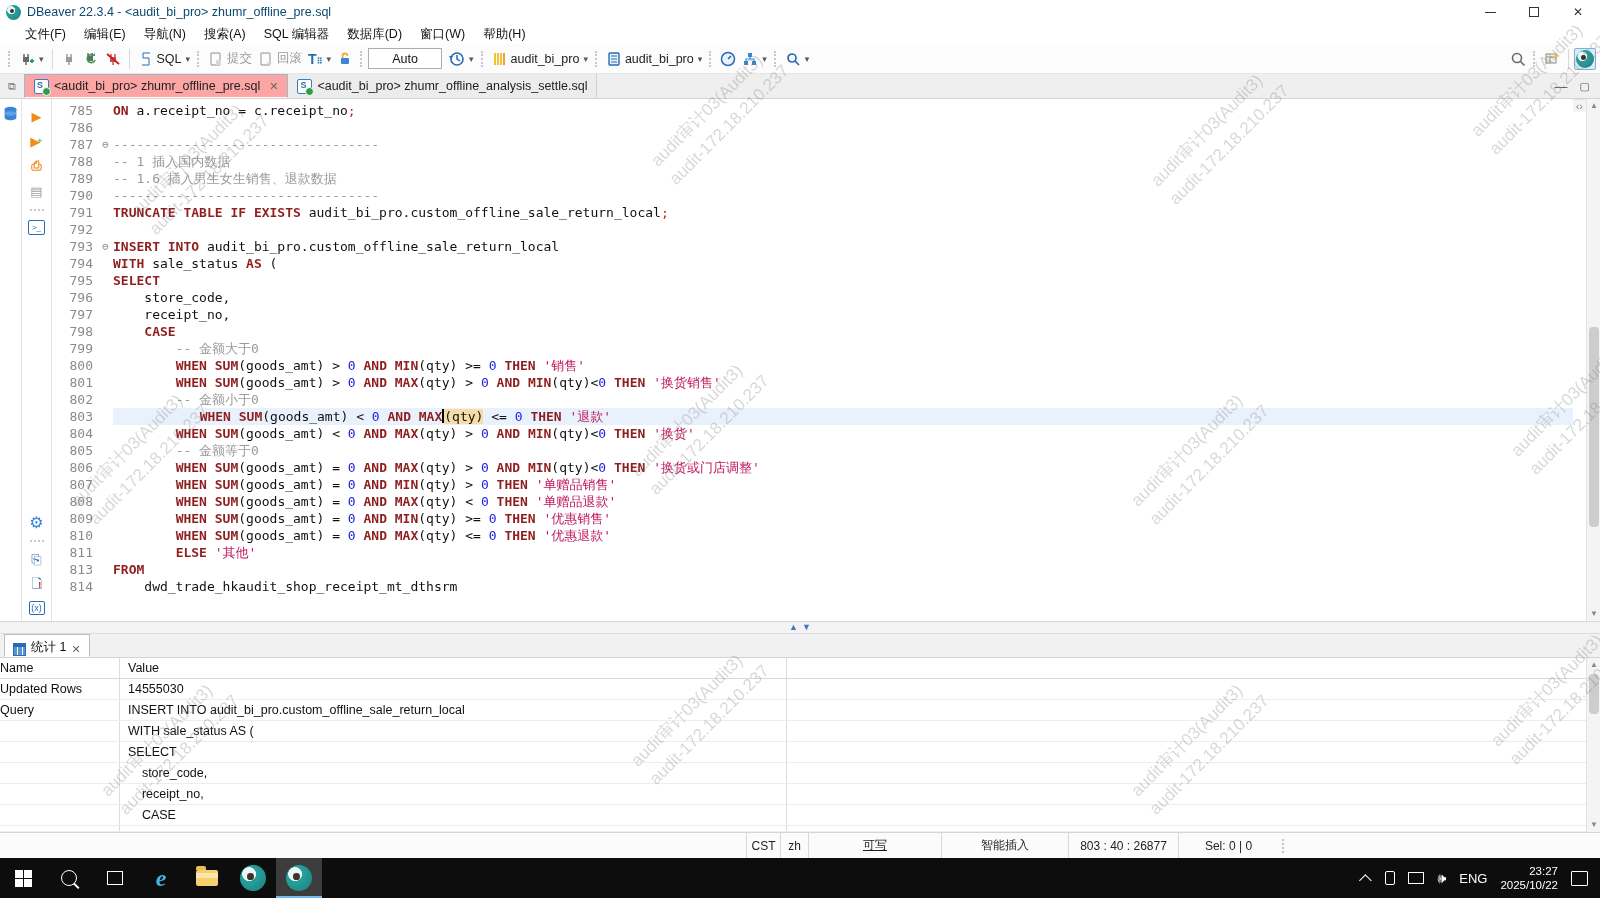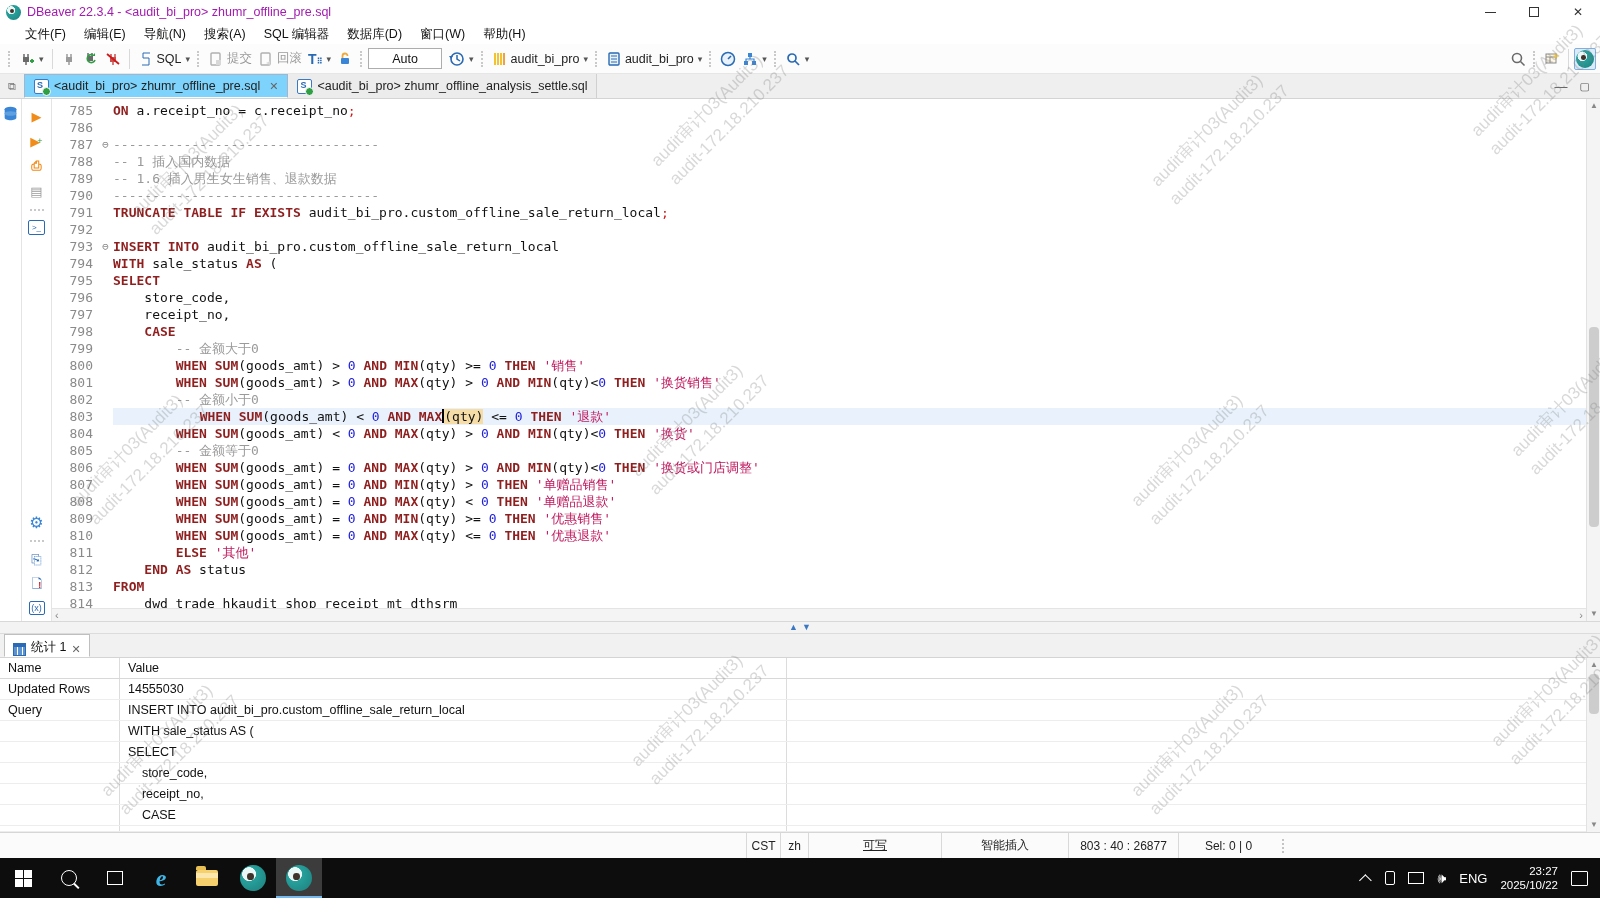--- a/index.html
+++ b/index.html
@@ -2,21 +2,21 @@
 <html><head>
 <meta charset="utf-8">
 <style>
   html,body{margin:0;padding:0;width:1600px;height:900px;overflow:hidden;
     font-family:"Liberation Sans",sans-serif;background:#fff;}
   *{box-sizing:border-box;}
   .mono{font-family:"DejaVu Sans Mono",monospace;}
 
   
   #titlebar{height:24px;display:flex;align-items:center;background:#fff;padding-left:6px;}
-  #titlebar .ttl{font-size:12.5px;color:#a21caf;margin-left:6px;flex:1;}
+  #titlebar .ttl{font-size:12.5px;color:#0c4a6e;margin-left:6px;flex:1;}
   .winbtn{width:44px;height:24px;display:flex;align-items:center;justify-content:center;color:#333;font-size:12px;}
   .winbtn .bar{width:11px;height:1px;background:#333;}
   .winbtn .box{width:10px;height:10px;border:1px solid #333;}
   .beaver{border-radius:50%;background:radial-gradient(circle at 35% 35%,#e9f7f6 28%,#27a09c 30%,#1d7f7c 100%);position:relative;}
   .beaver:after{content:"";position:absolute;left:28%;top:30%;width:26%;height:26%;border-radius:50%;background:#40332c;}
 
   
   #menubar{height:20px;display:flex;align-items:center;background:#fff;padding-left:16px;}
   .menu-item{font-size:12.5px;color:#111;padding:0 9px;height:100%;display:flex;align-items:center;}
 
@@ -30,34 +30,34 @@
   .dd{font-size:9px;color:#555;margin-left:1px;}
   .combo{width:74px;height:21px;border:1px solid #adadad;background:#fff;display:flex;align-items:center;justify-content:center;font-size:12.5px;color:#111;}
   .icon16{width:16px;height:16px;display:inline-block;}
   #toolbar .right{margin-left:auto;display:flex;align-items:center;}
   .persp{border:1px solid #7fb0e0;background:#ddebf8;padding:1px;border-radius:2px;}
 
   
   #tabrow{height:25px;background:#efefef;border-bottom:1px solid #d4d4d4;display:flex;align-items:flex-end;}
   #tabrow .corner{width:24px;height:100%;display:flex;align-items:center;justify-content:center;color:#777;}
   .tab{height:24px;display:flex;align-items:center;padding:0 9px;font-size:12.5px;color:#222;background:#ececec;border-right:1px solid #d0d0d0;gap:5px;white-space:nowrap;}
-  .tab.active{background:#7dd3fc;border:1px solid #9fb6cd;border-bottom:1px solid #fff;}
+  .tab.active{background:#fca5a5;border:1px solid #9fb6cd;border-bottom:1px solid #fff;}
   .tab .x{color:#666;font-size:11px;margin-left:4px;}
   #tabrow .rightbtns{margin-left:auto;display:flex;gap:12px;padding:0 10px;color:#555;align-items:center;height:100%;}
   .sqlfile{width:15px;height:15px;position:relative;background:#fff;border:1px solid #3b79c4;border-radius:2px;}
   .sqlfile:before{content:"S";position:absolute;left:2px;top:0px;font-size:9px;font-weight:bold;color:#2a6ab4;}
   .sqlfile:after{content:"";position:absolute;right:-3px;bottom:-3px;width:7px;height:7px;border-radius:50%;background:#2f9e44;border:1px solid #fff;}
 
   
   #main{display:flex;height:523px;border-bottom:1px solid #d8d8d8;position:relative;background:#fff;}
   #leftstrip{width:22px;border-right:1px solid #e4e4e4;padding-top:6px;display:flex;flex-direction:column;align-items:center;}
   #vtoolbar{width:30px;border-right:1px solid #e4e4e4;display:flex;flex-direction:column;align-items:center;padding-top:8px;gap:7px;}
   .vt-icon{width:18px;height:18px;display:flex;align-items:center;justify-content:center;font-size:13px;}
   .vt-sep{width:14px;border-top:2px dotted #c9c9c9;margin:2px 0;}
-  #editor{flex:1;display:flex;flex-direction:column;overflow:hidden;}
+  #editor{flex:1;display:flex;flex-direction:row;overflow:hidden;}
   #codewrap{flex:1;overflow:hidden;padding-top:3px;}
   .line{display:flex;height:17px;line-height:17px;font-size:13px;}
   .gut{width:46px;text-align:right;padding-right:5px;color:#8a8a8a;flex:none;background:#fff;}
   .fold{width:15px;color:#8a8a8a;font-size:11px;flex:none;background:#fff;text-align:center;}
   .codetxt{flex:1;white-space:pre;color:#111;}
   .line.current .codetxt{background:#e9f2fc;padding-left:24px;}
   .sg-k{color:#8f1f1f;font-weight:bold;}
   .sg-p{color:#111;}
   .sg-n{color:#2222dd;}
   .sg-s{color:#be185d;}
@@ -77,21 +77,21 @@
   
   #btabs{height:24px;background:#f1f1f1;border-bottom:1px solid #d4d4d4;display:flex;align-items:flex-end;padding-left:4px;}
   #btab{height:23px;background:#fff;border:1px solid #bfbfbf;border-bottom:1px solid #fff;display:flex;align-items:flex-end;gap:5px;padding:0 8px;font-size:12.5px;color:#111;}
   .gridicon{width:13px;height:13px;background:
       linear-gradient(#2a6ab4,#2a6ab4) 0 0/13px 3px no-repeat,
       repeating-linear-gradient(90deg,#5a93cf 0 3.3px,#fff 3.3px 4.3px);
       border:1px solid #2a6ab4;}
   #btable{position:relative;background:#fff;height:174px;overflow:hidden;}
   .trow{display:flex;height:21px;line-height:21px;border-bottom:1px solid #ededed;font-size:12.5px;color:#111;}
   .trow.hdr{border-bottom:1px solid #d8d8d8;}
-  .tc1{width:120px;padding-left:8px;border-right:1px solid #dcdcdc;flex:none;}
+  .tc1{width:120px;padding-left:0;border-right:1px solid #dcdcdc;flex:none;}
   .tc2{width:667px;padding-left:8px;border-right:1px solid #dcdcdc;flex:none;white-space:pre;}
   .tc3{flex:1;}
   #bvscroll{position:absolute;right:0;top:0;width:14px;height:100%;background:#f4f4f4;border-left:1px solid #e2e2e2;}
   #bvscroll .thumb{position:absolute;left:2px;top:16px;width:10px;height:40px;border-radius:4px;background:#cdcdcd;}
   #bvscroll .arr{position:absolute;left:0;width:14px;height:14px;font-size:8px;color:#888;text-align:center;line-height:14px;}
 
   
   #statusbar{height:26px;background:#fbfbfb;border-top:1px solid #d6d6d6;display:flex;align-items:center;font-size:12px;color:#222;}
   #statusbar .fill{flex:1;}
   .stcell{height:100%;display:flex;align-items:center;justify-content:center;border-left:1px solid #d9d9d9;padding:0 8px;white-space:nowrap;}
@@ -465,25 +465,20 @@
           <div class="gut">810</div>
           <div class="fold"></div>
           <div class="codetxt"><span class="sg-p">        </span><span class="sg-k">WHEN</span><span class="sg-p"> </span><span class="sg-k">SUM</span><span class="sg-p">(goods_amt) = </span><span class="sg-n">0</span><span class="sg-p"> </span><span class="sg-k">AND</span><span class="sg-p"> </span><span class="sg-k">MAX</span><span class="sg-p">(qty) &lt;= </span><span class="sg-n">0</span><span class="sg-p"> </span><span class="sg-k">THEN</span><span class="sg-p"> </span><span class="sg-s">'优惠退款'</span></div>
         </div>
         <div class="line mono">
           <div class="gut">811</div>
           <div class="fold"></div>
           <div class="codetxt"><span class="sg-p">        </span><span class="sg-k">ELSE</span><span class="sg-p"> </span><span class="sg-s">'其他'</span></div>
         </div>
         <div class="line mono">
-          <div class="gut">812</div>
-          <div class="fold"></div>
-          <div class="codetxt"><span class="sg-p">    </span><span class="sg-k">END</span><span class="sg-p"> </span><span class="sg-k">AS</span><span class="sg-p"> status</span></div>
-        </div>
-        <div class="line mono">
           <div class="gut">813</div>
           <div class="fold"></div>
           <div class="codetxt"><span class="sg-k">FROM</span></div>
         </div>
         <div class="line mono">
           <div class="gut">814</div>
           <div class="fold"></div>
           <div class="codetxt"><span class="sg-p">    dwd_trade_hkaudit_shop_receipt_mt_dthsrm</span></div>
         </div>
       </div>

